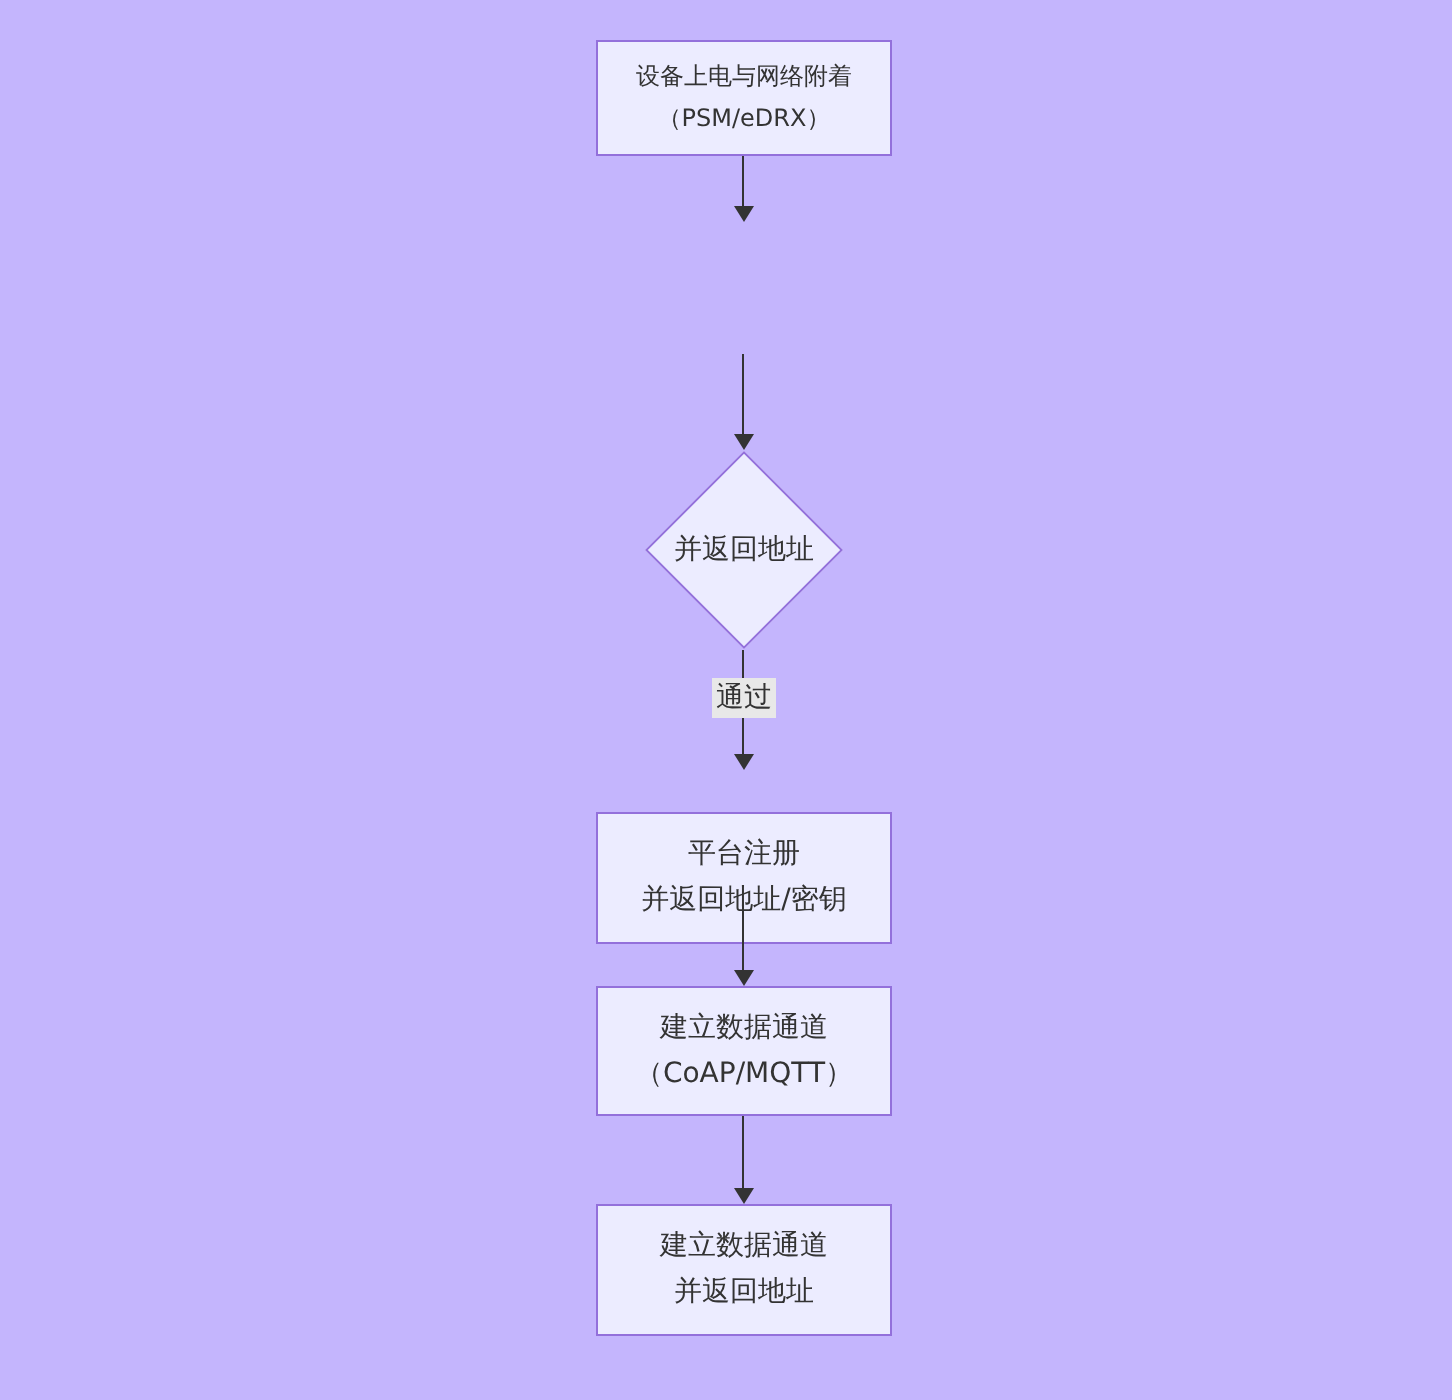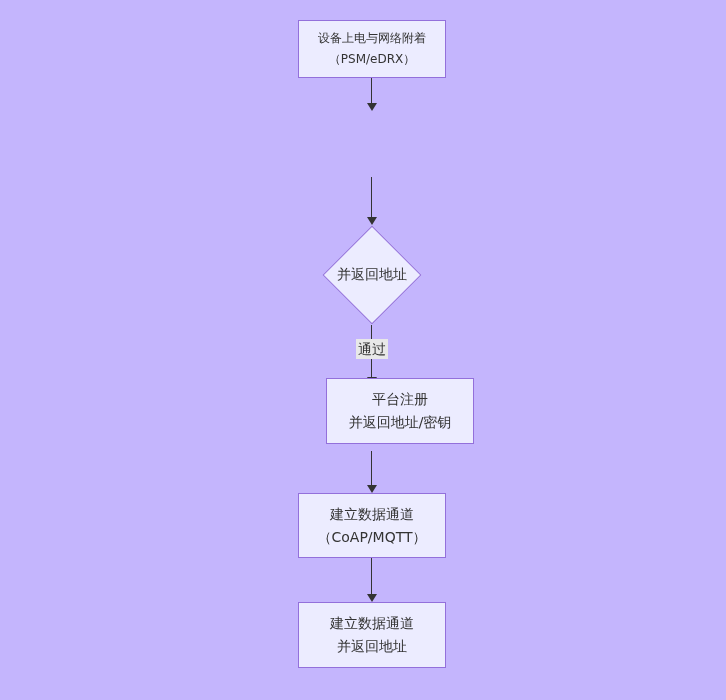--- a/index.html
+++ b/index.html
@@ -113,21 +113,21 @@
 
   <div class="diamond-wrap">
     <div class="diamond-shape"></div>
     <div class="diamond-label">并返回地址</div>
   </div>
 
   <div class="edge-line" style="top:325px; height:52px;"></div>
   <div class="edge-label">通过</div>
   <div class="arrowhead" style="top:377px;"></div>
 
-  <div class="node" style="top:378px; height:66px;margin-left:28px;">
+  <div class="node" style="top:406px; height:66px;">
     <span>平台注册</span>
     <span>并返回地址/密钥</span>
   </div>
 
   <div class="edge-line" style="top:451px; height:34px;"></div>
   <div class="arrowhead" style="top:485px;"></div>
 
   <div class="node" style="top:493px; height:65px;justify-content:center;">
     <span>建立数据通道</span>
     <span>（CoAP/MQTT）</span>

